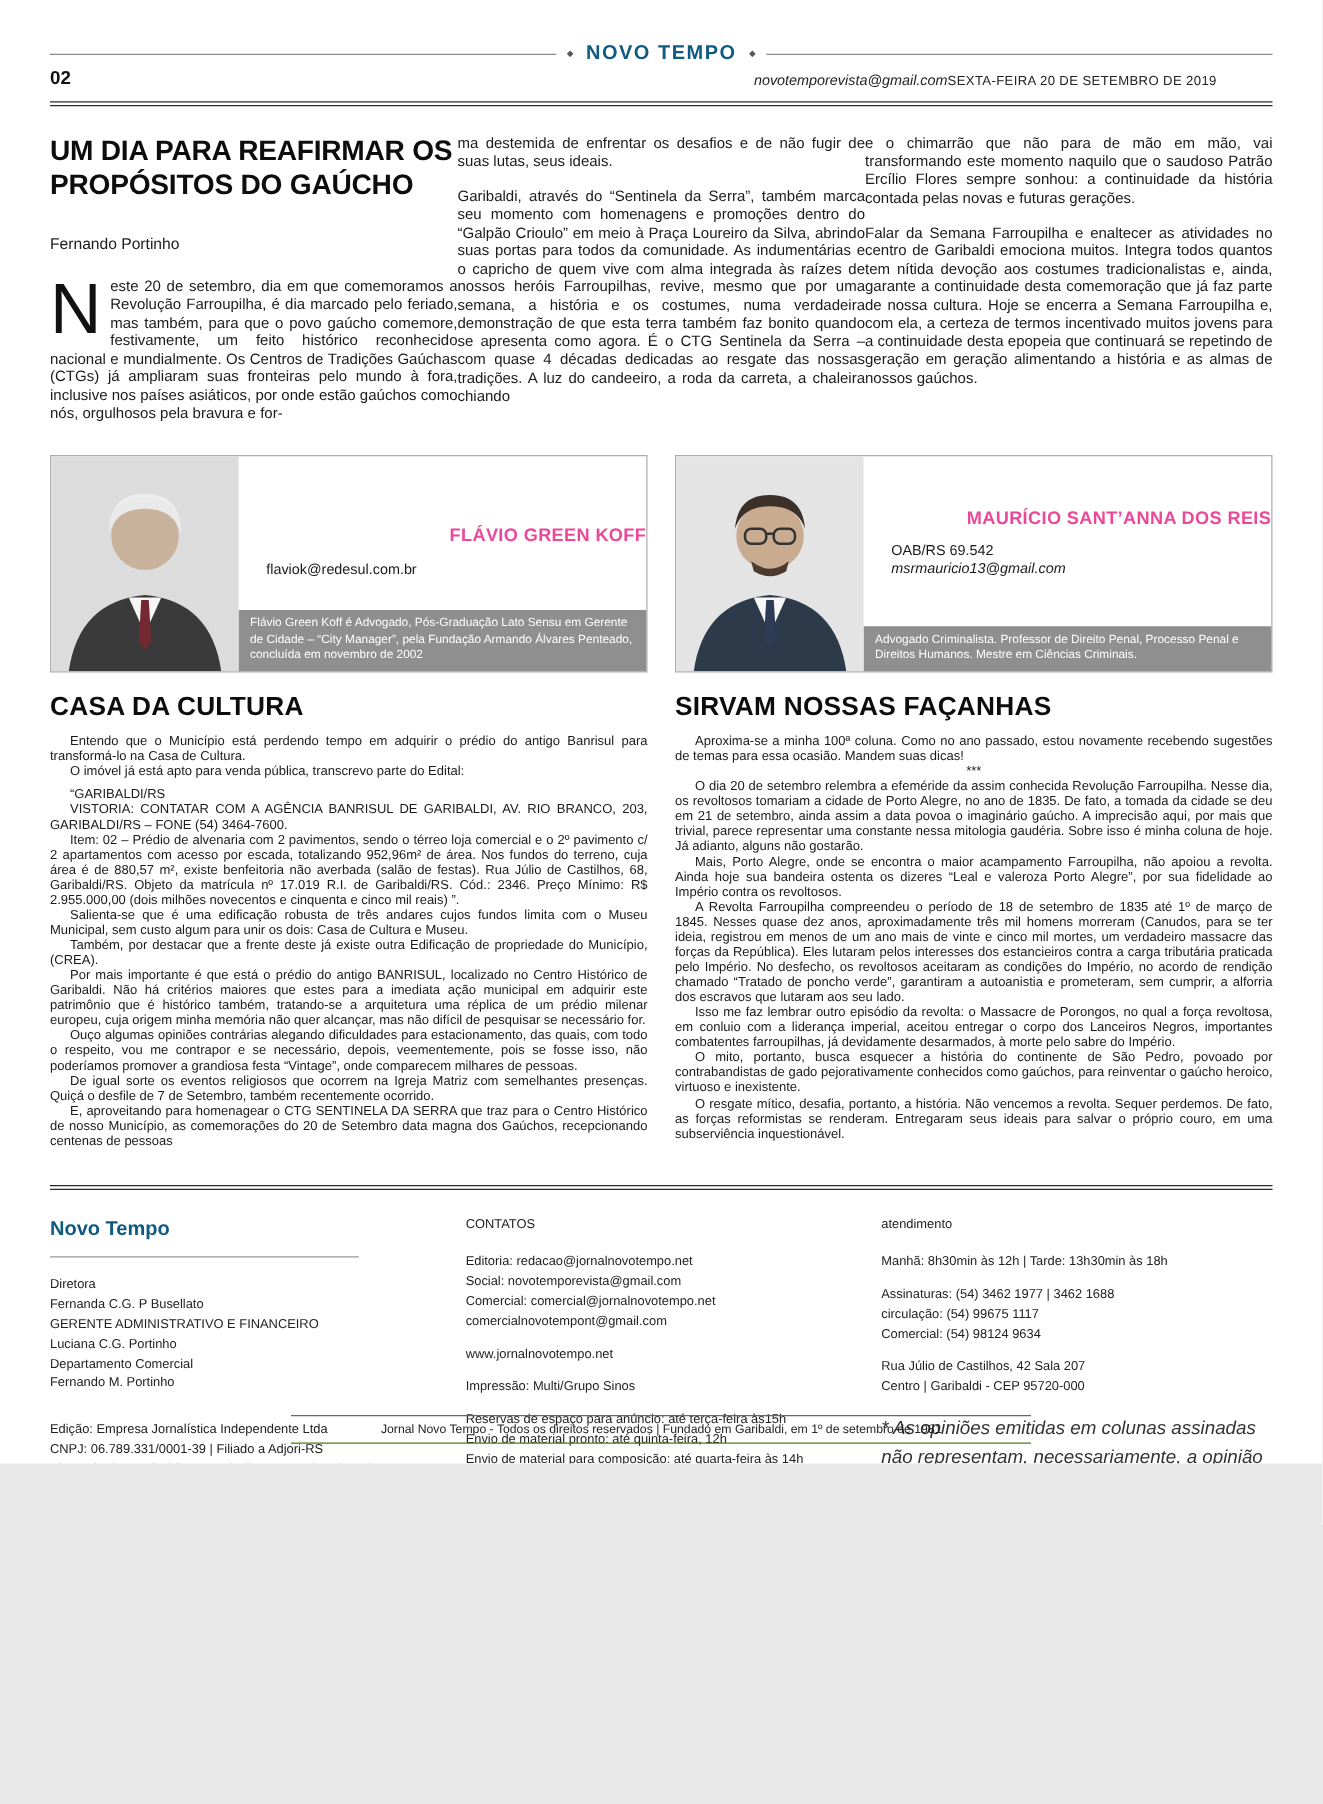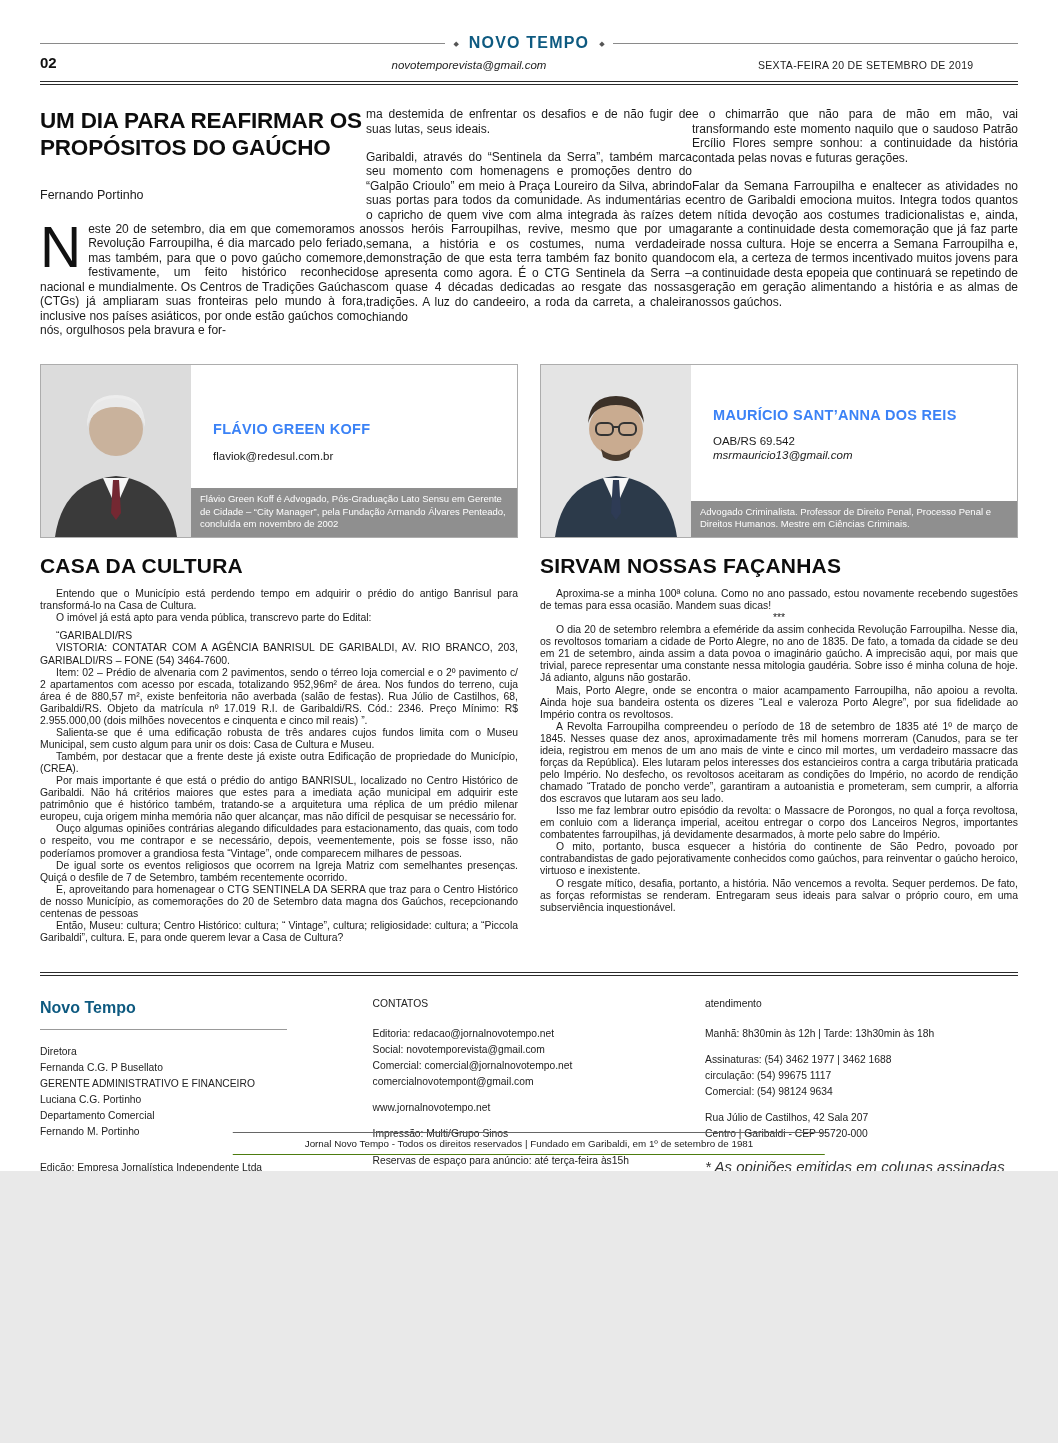--- a/index.html
+++ b/index.html
@@ -15,41 +15,41 @@
     color:#1a1a1a;
   }
   
   .header{padding-top:34px;}
   .mast-row{display:flex;align-items:center;}
   .mast-row .rule{flex:1;height:0;border-top:1px solid #8a8a8a;}
   .orn{font-size:7px;color:#555;margin:0 8px;line-height:1;}
   .mast-title{font-size:16px;font-weight:bold;color:#0e5a80;letter-spacing:1.2px;margin:0 2px;}
   .head-row2{display:flex;align-items:flex-end;margin-top:2px;}
   .page-num{font-size:15px;font-weight:bold;width:140px;color:#111;}
-  .head-email{flex:1;text-align:center;font-style:italic;font-size:11.5px;color:#222;}
+  .head-email{flex:1;text-align:right;font-style:italic;font-size:11.5px;color:#222;}
   .head-date{width:260px;text-align:left;font-size:10.5px;letter-spacing:.3px;color:#222;}
   .double-rule{margin-top:10px;height:2px;border-top:1px solid #2b2b2b;border-bottom:1px solid #2b2b2b;}
   
   .main-article{display:flex;margin-top:22px;}
   .mcol{flex:1;min-width:0;}
   .lead-title{font-size:22.5px;line-height:1.22;font-weight:800;margin:0;letter-spacing:-.2px;color:#0d0d0d;}
   .byline{margin-top:26px;font-size:12.5px;color:#1a1a1a;}
   .mtext{font-size:12px;line-height:1.21;text-align:justify;margin:0;color:#1a1a1a;}
   .mcol1 .mtext{margin-top:20px;}
   .mcol p + p{margin-top:1.15em;}
   .dropcap{float:left;font-size:57px;line-height:46px;padding:2px 7px 0 0;font-weight:400;color:#111;}
   
   .columns2{display:flex;gap:22px;margin-top:26px;}
   .half{flex:1;min-width:0;}
   .profile-box{position:relative;border:1px solid #adadad;height:172px;background:#fff;}
   .photo{position:absolute;left:0;top:0;bottom:0;width:150px;}
   .photo svg{width:100%;height:100%;display:block;}
   .pinfo{margin-left:172px;padding-top:56px;}
   .pinfo-right{padding-top:42px;}
-  .pname{font-weight:bold;font-size:14.5px;letter-spacing:.3px;color:#3b82f6;}
+  .pname{font-weight:bold;font-size:14.5px;letter-spacing:.3px;color:#ec4899;text-align:right;}
   .poab{margin-top:12px;font-size:11.5px;}
   .pemail{margin-top:13px;font-size:11.5px;}
   .pemail.it{font-style:italic;margin-top:2px;}
   .pcaption{position:absolute;left:150px;right:0;bottom:0;background:#8f8f8f;color:#fff;font-size:9.5px;line-height:1.32;padding:5px 9px 6px;}
   .art-title{font-size:21px;font-weight:800;margin:16px 0 0;letter-spacing:.2px;color:#0d0d0d;}
   .article{margin-top:10px;font-size:10.4px;line-height:1.16;text-align:justify;color:#1a1a1a;}
   .article p{margin:0;text-indent:16px;}
   .article p.spacer{height:.6em;text-indent:0;}
   .article p.stars{text-align:center;text-indent:0;}
   
@@ -132,21 +132,20 @@
           <p class="spacer"></p>
           <p>“GARIBALDI/RS</p>
           <p>VISTORIA: CONTATAR COM A AGÊNCIA BANRISUL DE GARIBALDI, AV. RIO BRANCO, 203, GARIBALDI/RS – FONE (54) 3464-7600.</p>
           <p>Item: 02 – Prédio de alvenaria com 2 pavimentos, sendo o térreo loja comercial e o 2º pavimento c/ 2 apartamentos com acesso por escada, totalizando 952,96m² de área. Nos fundos do terreno, cuja área é de 880,57 m², existe benfeitoria não averbada (salão de festas). Rua Júlio de Castilhos, 68, Garibaldi/RS. Objeto da matrícula nº 17.019 R.I. de Garibaldi/RS. Cód.: 2346. Preço Mínimo: R$ 2.955.000,00 (dois milhões novecentos e cinquenta e cinco mil reais) ”.</p>
           <p>Salienta-se que é uma edificação robusta de três andares cujos fundos limita com o Museu Municipal, sem custo algum para unir os dois: Casa de Cultura e Museu.</p>
           <p>Também, por destacar que a frente deste já existe outra Edificação de propriedade do Município, (CREA).</p>
           <p>Por mais importante é que está o prédio do antigo BANRISUL, localizado no Centro Histórico de Garibaldi. Não há critérios maiores que estes para a imediata ação municipal em adquirir este patrimônio que é histórico também, tratando-se a arquitetura uma réplica de um prédio milenar europeu, cuja origem minha memória não quer alcançar, mas não difícil de pesquisar se necessário for.</p>
           <p>Ouço algumas opiniões contrárias alegando dificuldades para estacionamento, das quais, com todo o respeito, vou me contrapor e se necessário, depois, veementemente, pois se fosse isso, não poderíamos promover a grandiosa festa “Vintage”, onde comparecem milhares de pessoas.</p>
           <p>De igual sorte os eventos religiosos que ocorrem na Igreja Matriz com semelhantes presenças. Quiçá o desfile de 7 de Setembro, também recentemente ocorrido.</p>
           <p>E, aproveitando para homenagear o CTG SENTINELA DA SERRA que traz para o Centro Histórico de nosso Município, as comemorações do 20 de Setembro data magna dos Gaúchos, recepcionando centenas de pessoas</p>
-          <p>Então, Museu: cultura; Centro Histórico: cultura; “ Vintage”, cultura; religiosidade: cultura; a “Piccola Garibaldi”, cultura. E, para onde querem levar a Casa de Cultura?</p>
         </div>
     </div>
 
     <div class="half">
       <div class="profile-box">
         <div class="photo">
           <svg viewBox="0 0 150 172" preserveAspectRatio="none">
             <rect width="150" height="172" fill="#e4e4e4"></rect>
             <circle cx="75" cy="64" r="27" fill="#c9ab90"></circle>
             <path d="M47 58 Q49 31 75 31 Q101 31 103 58 Q97 40 75 40 Q53 40 47 58 Z" fill="#3c3128"></path>

